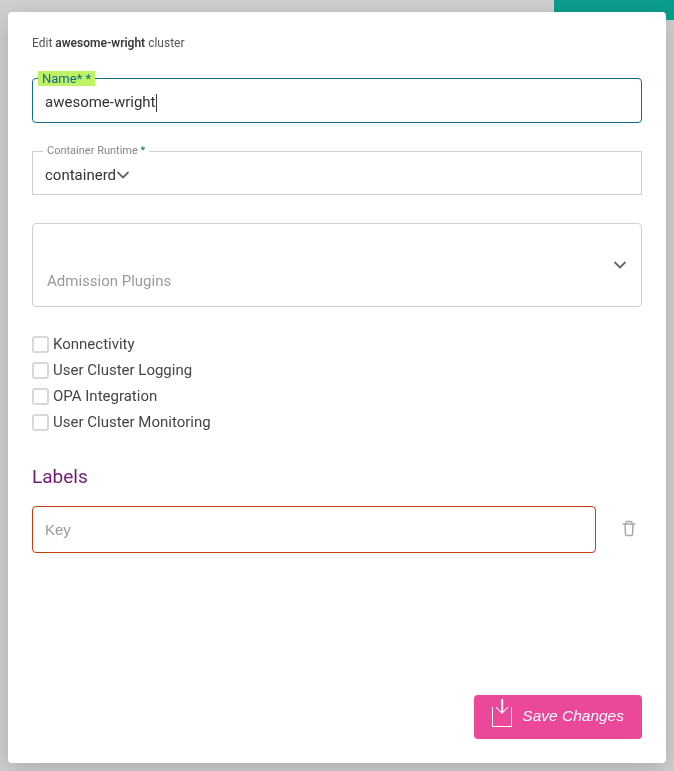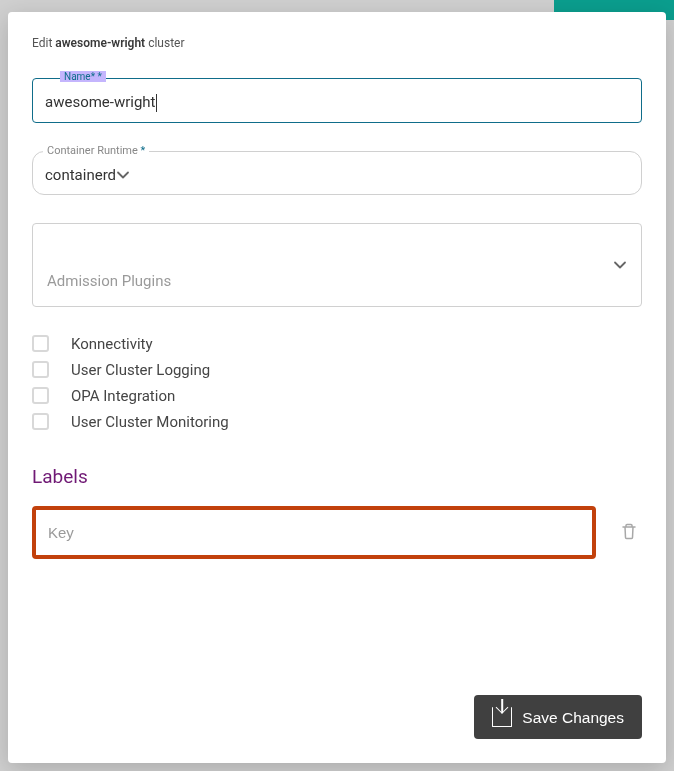--- a/index.html
+++ b/index.html
@@ -57,30 +57,30 @@
     .form-field {
       position: relative;
       margin-bottom: 28px;
     }
     .form-field.focused {
       border: 1.5px solid #0f6d8a;
       border-radius: 4px;
     }
     .form-field-plain {
       border: 1px solid #d0d0d0;
-      border-radius: 12px;
+      border-radius: 0;
       position: relative;
       margin-bottom: 28px;
     }
     .floating-label {
       position: absolute;
-      top: -8px; left: 27px;
-      background: #c4b5fd;
+      top: -8px; left: 5px;
+      background: #bef264;
       padding: 0 4px;
-      font-size: 10px;
+      font-size: 13px;
       color: #0f6d8a;
       z-index: 2;
     }
     .floating-label-plain {
       position: absolute;
       top: -8px; left: 10px;
       background: #fff;
       padding: 0 4px;
       font-size: 11px;
       color: #888;
@@ -103,21 +103,22 @@
       border: 1px solid #d0d0d0;
       border-radius: 4px;
       margin-bottom: 28px;
       cursor: pointer;
     }
     .select-placeholder .ph-text { font-size: 15px; color: #9a9a9a; margin-top: 32px; }
     .chevron { flex-shrink: 0; color: #666; }
     .checkbox-list { margin-bottom: 30px; margin-top: -4px; }
     .checkbox-row {
       display: flex;
-      gap: 22px;
+      align-items: center;
+      gap: 4px;
       padding: 4px 0;
     }
     .cb {
       width: 17px; height: 17px;
       border: 2px solid #d8d8d8;
       border-radius: 3px;
       cursor: pointer;
       flex-shrink: 0;
     }
     .checkbox-row label {
@@ -132,47 +133,48 @@
       margin-bottom: 18px;
     }
     .labels-row {
       display: flex;
       gap: 20px;
       align-items: center;
       margin-bottom: 40px;
     }
     .labels-row input {
       flex: 1;
-      border: 4px solid #c2410c;
+      border: 1px solid #c2410c;
       border-radius: 4px;
       padding: 14px 12px;
       font-size: 15px;
       outline: none;
       min-width: 0;
     }
     .labels-row input::placeholder { color: #9a9a9a; }
     .trash-btn {
       background: none; border: none; cursor: pointer;
       color: #a8a8a8;
       padding: 4px;
     }
     .footer {
       margin-top: auto;
       display: flex;
       justify-content: flex-end;
     }
     .save-btn {
-      display: flex; align-items: flex-end; gap: 10px;
-      background: #404040;
+      display: flex; align-items: flex-start; gap: 10px;
+      background: #ec4899;
       color: #fff;
       border: none;
       border-radius: 4px;
       padding: 12px 18px;
       font-size: 15.5px;
       cursor: pointer;
+      font-style: italic;
     }
     .save-icon { width: 20px; height: 20px; border: 1.6px solid #fff; border-top: none; border-radius: 1px; position: relative;}
     .save-icon::after {
       content: "";
       position: absolute;
       left: 50%; top: -4px;
       width: 8px; height: 8px;
       border-left: 1.6px solid #fff;
       border-bottom: 1.6px solid #fff;
       transform: translateX(-50%) rotate(-45deg);

